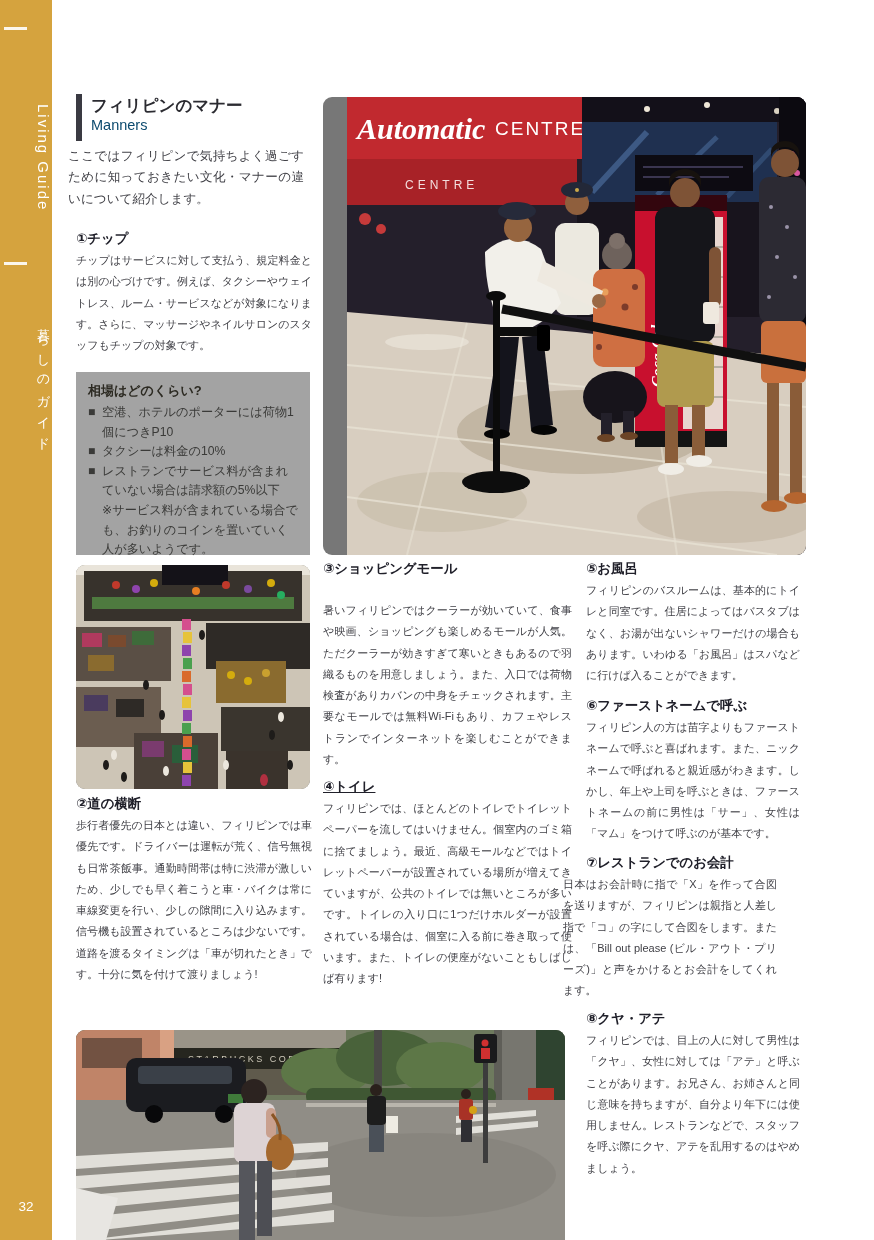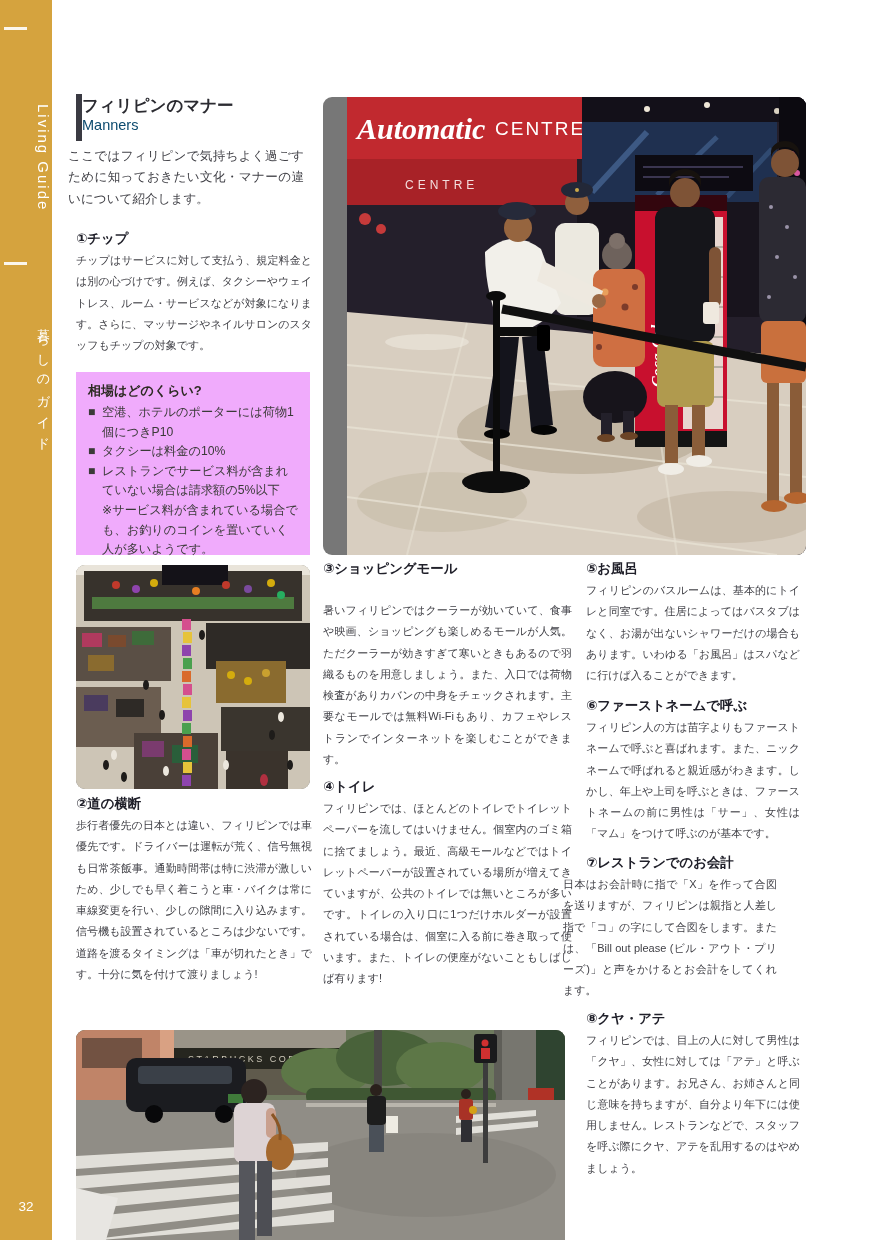--- a/index.html
+++ b/index.html
@@ -11,30 +11,30 @@
   .sidebar{position:absolute;left:0;top:0;width:52px;height:1240px;background:#D5A33E;}
   .sidebar-dash{position:absolute;left:4px;width:23px;height:3px;background:rgba(255,255,255,.9);}
   .v-en{position:absolute;left:0;width:52px;display:flex;justify-content:center;
         writing-mode:vertical-rl;color:#fff;font-size:15px;letter-spacing:2px;}
   .v-ja{position:absolute;left:0;width:52px;display:flex;justify-content:center;
         writing-mode:vertical-rl;color:#fff;font-size:13px;letter-spacing:6px;}
   .pagenum{position:absolute;left:0;top:1199px;width:52px;text-align:center;
         color:#fff;font-size:13.5px;}
 
   
-  .title-block{display:flex;gap:0;align-items:flex-start;}
+  .title-block{display:flex;gap:9px;align-items:flex-start;}
   .title-bar{width:6px;height:47px;background:#3a3a42;flex:0 0 6px;}
   .title-ja{font-size:16.5px;font-weight:bold;color:#2b2b31;line-height:1.3;margin-top:1px;}
   .title-en{font-size:14.5px;color:#0c4a6e;line-height:1.35;}
   .intro{font-size:12.6px;color:#3f3f45;line-height:21.3px;text-align:justify;}
   .h-sec{font-size:13.4px;font-weight:bold;color:#20202a;line-height:20px;}
   .p-sec{font-size:11px;color:#3f3f45;line-height:21.3px;text-align:justify;}
 
   
-  .tipbox{background:#f0abfc;padding:9px 12px 8px 12px;box-sizing:border-box;}
+  .tipbox{background:#a3a3a3;padding:9px 12px 8px 12px;box-sizing:border-box;}
   .tipbox-title{font-size:13px;font-weight:bold;color:#2c2a22;line-height:20px;margin-bottom:2px;}
   .tipitem{display:flex;font-size:12.2px;color:#3a3a38;line-height:19.6px;}
   .tipitem .mk{flex:0 0 14px;}
   .tipnote{margin-left:14px;font-size:12.2px;color:#3a3a38;line-height:19.6px;}
 
   .photo{position:absolute;border-radius:9px;overflow:hidden;background:#777;}
   .photo svg{display:block;}
 </style>
 </head>
 <body>
@@ -335,21 +335,21 @@
         <ellipse cx="149" cy="199" rx="10" ry="5" fill="#0b0b0b"></ellipse>
         <ellipse cx="149" cy="385" rx="34" ry="11" fill="#0d0d0d"></ellipse>
         <path d="M155,212 C260,232 380,256 459,270" stroke="#101010" stroke-width="9" fill="none"></path>
       </g>
     </svg>
   </div>
 
   <div class="abs h-sec" style="left:323px;top:559px;width:249px;">③ショッピングモール</div>
   <div class="abs p-sec" style="left:323px;top:600px;width:249px;">暑いフィリピンではクーラーが効いていて、食事や映画、ショッピングも楽しめるモールが人気。ただクーラーが効きすぎて寒いときもあるので羽織るものを用意しましょう。また、入口では荷物検査がありカバンの中身をチェックされます。主要なモールでは無料Wi-Fiもあり、カフェやレストランでインターネットを楽しむことができます。</div>
 
-  <div class="abs h-sec" style="left:323px;top:777px;width:249px;">④トイレ</div>
+  <div class="abs h-sec" style="left:323px;top:777px;width:249px;text-decoration:underline;">④トイレ</div>
   <div class="abs p-sec" style="left:323px;top:798px;width:249px;">フィリピンでは、ほとんどのトイレでトイレットペーパーを流してはいけません。個室内のゴミ箱に捨てましょう。最近、高級モールなどではトイレットペーパーが設置されている場所が増えてきていますが、公共のトイレでは無いところが多いです。トイレの入り口に1つだけホルダーが設置されている場合は、個室に入る前に巻き取って使います。また、トイレの便座がないこともしばしば有ります!</div>
 
   <div class="abs h-sec" style="left:586px;top:559px;width:214px;">⑤お風呂</div>
   <div class="abs p-sec" style="left:586px;top:580px;width:214px;">フィリピンのバスルームは、基本的にトイレと同室です。住居によってはバスタブはなく、お湯が出ないシャワーだけの場合もあります。いわゆる「お風呂」はスパなどに行けば入ることができます。</div>
 
   <div class="abs h-sec" style="left:586px;top:696px;width:214px;">⑥ファーストネームで呼ぶ</div>
   <div class="abs p-sec" style="left:586px;top:717px;width:214px;">フィリピン人の方は苗字よりもファーストネームで呼ぶと喜ばれます。また、ニックネームで呼ばれると親近感がわきます。しかし、年上や上司を呼ぶときは、ファーストネームの前に男性は「サー」、女性は「マム」をつけて呼ぶのが基本です。</div>
 
   <div class="abs h-sec" style="left:586px;top:853px;width:214px;">⑦レストランでのお会計</div>
   <div class="abs p-sec" style="left:563px;top:874px;width:214px;">日本はお会計時に指で「X」を作って合図を送りますが、フィリピンは親指と人差し指で「コ」の字にして合図をします。または、「Bill out please (ビル・アウト・プリーズ)」と声をかけるとお会計をしてくれます。</div>

